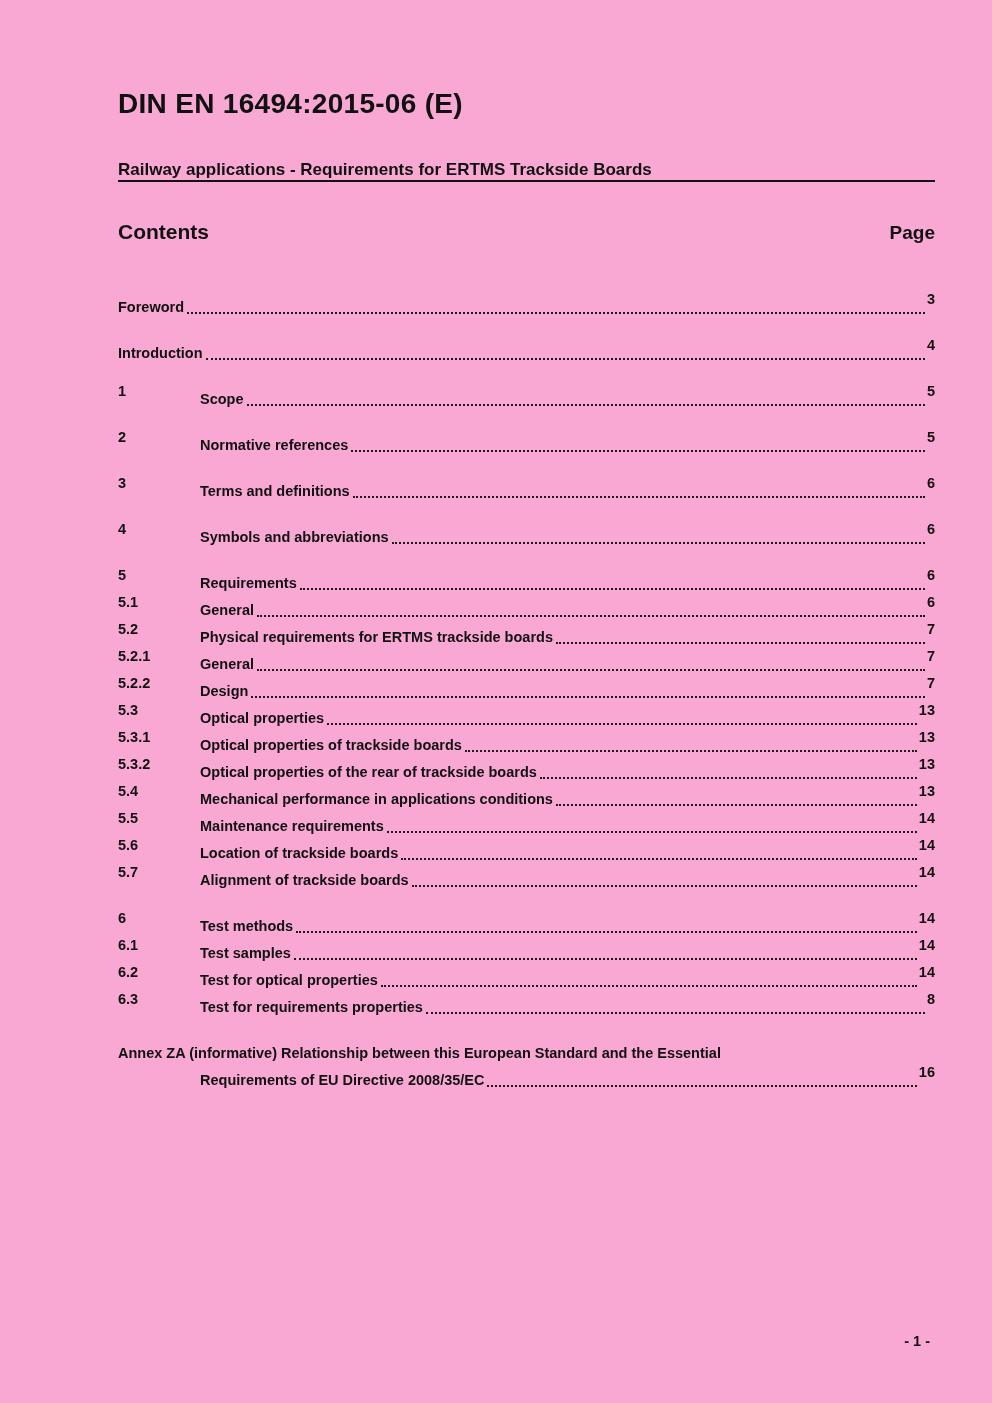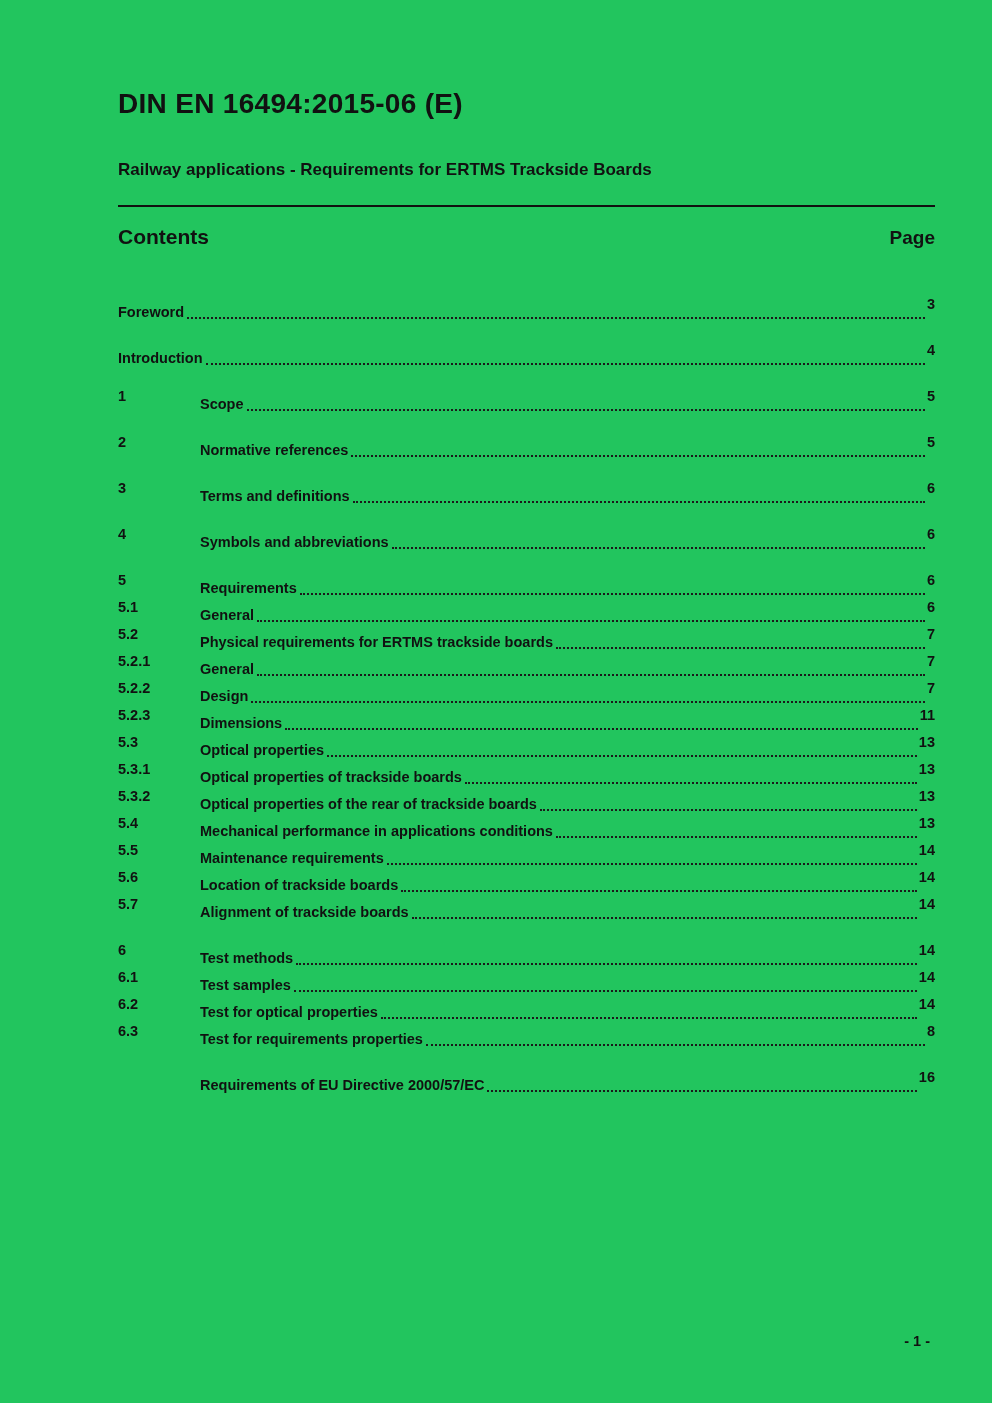--- a/index.html
+++ b/index.html
@@ -11,43 +11,43 @@
     width: 992px;
     height: 1403px;
     position: relative;
     font-family: "Liberation Sans", sans-serif;
     color: #111111;
     overflow: hidden;
   }
   .page {
     position: absolute;
     inset: 0;
-    background: #22c55e;
+    background: #f9a8d4;
   }
   .content {
     padding: 88px 57px 0 118px;
   }
   .doc-number {
     font-size: 28px;
     font-weight: bold;
     margin: 0 0 40px 0;
     letter-spacing: 0.3px;
   }
   .doc-title {
     font-size: 17px;
     font-weight: bold;
     margin: 0;
-    padding-bottom: 25px;
+    padding-bottom: 0;
     border-bottom: 2px solid #111111;
   }
   .contents-row {
     display: flex;
     justify-content: space-between;
     align-items: baseline;
-    margin-top: 18px;
+    margin-top: 38px;
     margin-bottom: 46px;
   }
   .contents-heading {
     font-size: 21px;
     font-weight: bold;
   }
   .page-label {
     font-size: 19px;
     font-weight: bold;
   }
@@ -178,26 +178,20 @@
             <span class="toc-dots"></span>
             <span class="toc-page">7</span>
           </div>
           <div class="toc-row">
             <span class="toc-num">5.2.2</span>
             <span class="toc-label">Design</span>
             <span class="toc-dots"></span>
             <span class="toc-page">7</span>
           </div>
           <div class="toc-row">
-            <span class="toc-num">5.2.3</span>
-            <span class="toc-label">Dimensions</span>
-            <span class="toc-dots"></span>
-            <span class="toc-page">11</span>
-          </div>
-          <div class="toc-row">
             <span class="toc-num">5.3</span>
             <span class="toc-label">Optical properties</span>
             <span class="toc-dots"></span>
             <span class="toc-page">13</span>
           </div>
           <div class="toc-row">
             <span class="toc-num">5.3.1</span>
             <span class="toc-label">Optical properties of trackside boards</span>
             <span class="toc-dots"></span>
             <span class="toc-page">13</span>
@@ -253,22 +247,25 @@
             <span class="toc-page">14</span>
           </div>
           <div class="toc-row">
             <span class="toc-num">6.3</span>
             <span class="toc-label">Test for requirements properties</span>
             <span class="toc-dots"></span>
             <span class="toc-page">8</span>
           </div>
         </div>
         <div class="toc-group">
+          <div class="toc-row">
+            <span class="toc-label">Annex ZA (informative) Relationship between this European Standard and the Essential</span>
+          </div>
           <div class="toc-row toc-indent">
-            <span class="toc-label">Requirements of EU Directive 2000/57/EC</span>
+            <span class="toc-label">Requirements of EU Directive 2008/35/EC</span>
             <span class="toc-dots"></span>
             <span class="toc-page">16</span>
           </div>
         </div>
       </div>
 
   </div>
 
   <div class="footer">- 1 -</div>
 </div>

